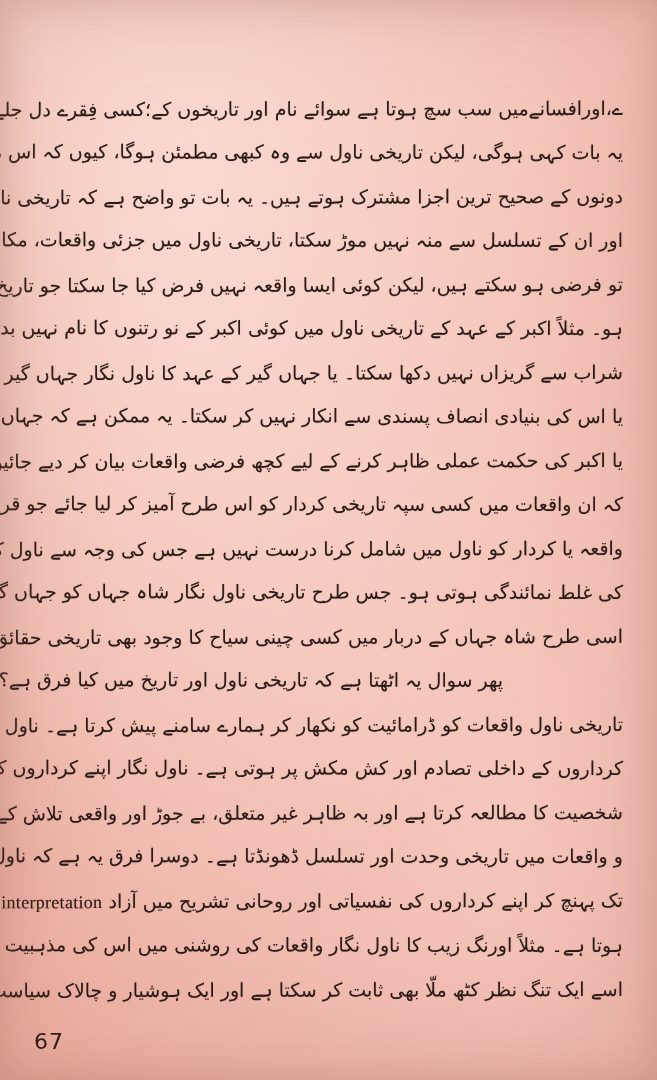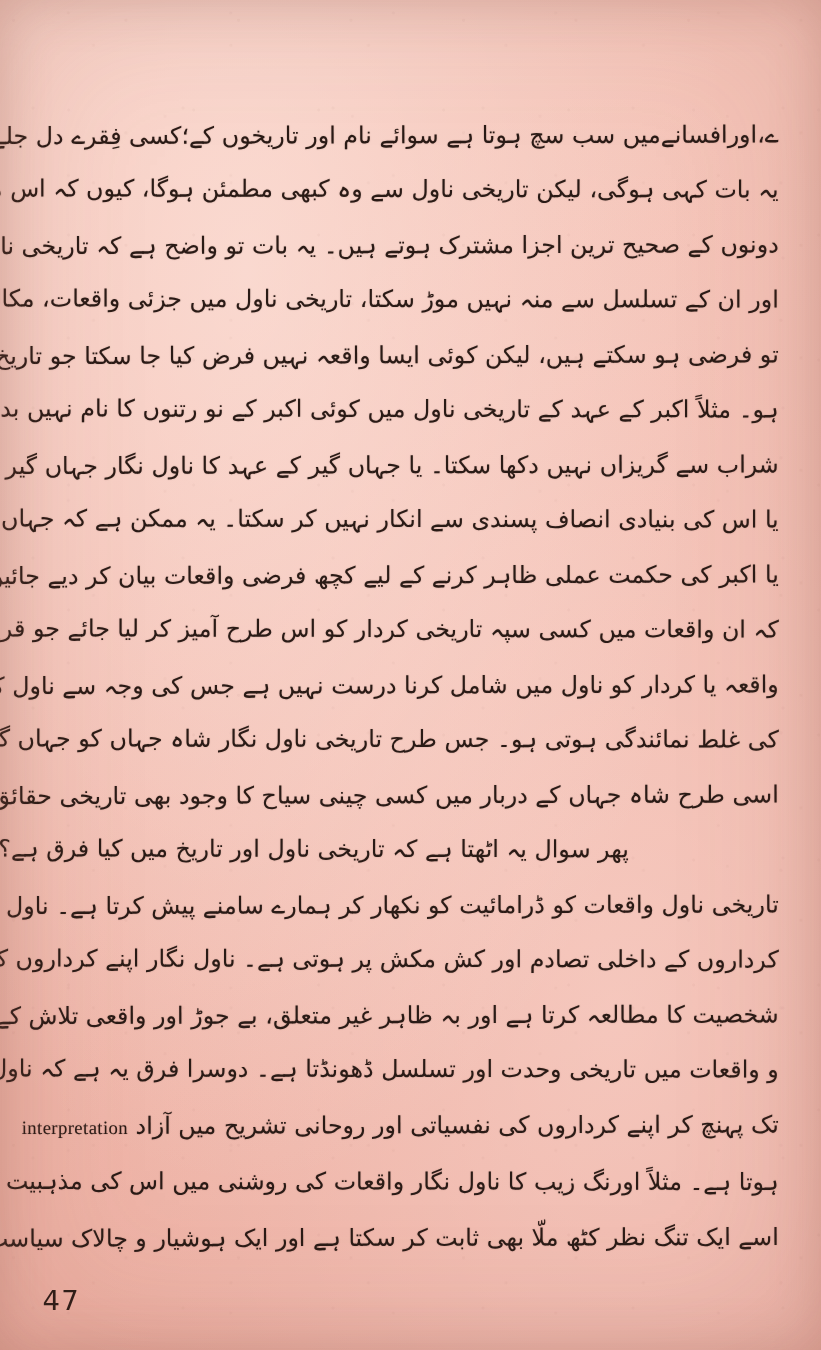--- a/index.html
+++ b/index.html
@@ -78,21 +78,21 @@
   }
 
   
   .line:nth-child(odd)  { transform: rotate(-0.12deg); }
   .line:nth-child(even) { transform: rotate(0.08deg); }
 
   .para-indent { padding-right: 120px; }
 
   .latin {
     font-family: "Liberation Serif", serif;
-    font-size: 15px;
+    font-size: 18px;
     direction: ltr;
     unicode-bidi: embed;
     letter-spacing: .3px;
   }
 
   
   .folio {
     position: absolute;
     left: 34px;
     bottom: 26px;
@@ -131,16 +131,16 @@
 
     <span class="line">
       <span>تک پہنچ کر اپنے کرداروں کی نفسیاتی اور روحانی تشریح میں آزاد</span>
       <span class="latin">interpretation</span>
     </span>
 
     <span class="line">ہوتا ہے۔ مثلاً اورنگ زیب کا ناول نگار واقعات کی روشنی میں اس کی مذہبیت کی تشریح کرتا ہوا</span>
     <span class="line">اسے ایک تنگ نظر کٹھ ملّا بھی ثابت کر سکتا ہے اور ایک ہوشیار و چالاک سیاست دان بھی۔ ناول نگار</span>
   </div>
 
-  <div class="folio">47</div>
+  <div class="folio">67</div>
 
   <div class="vignette"></div>
 </div>
 
 </body></html>

